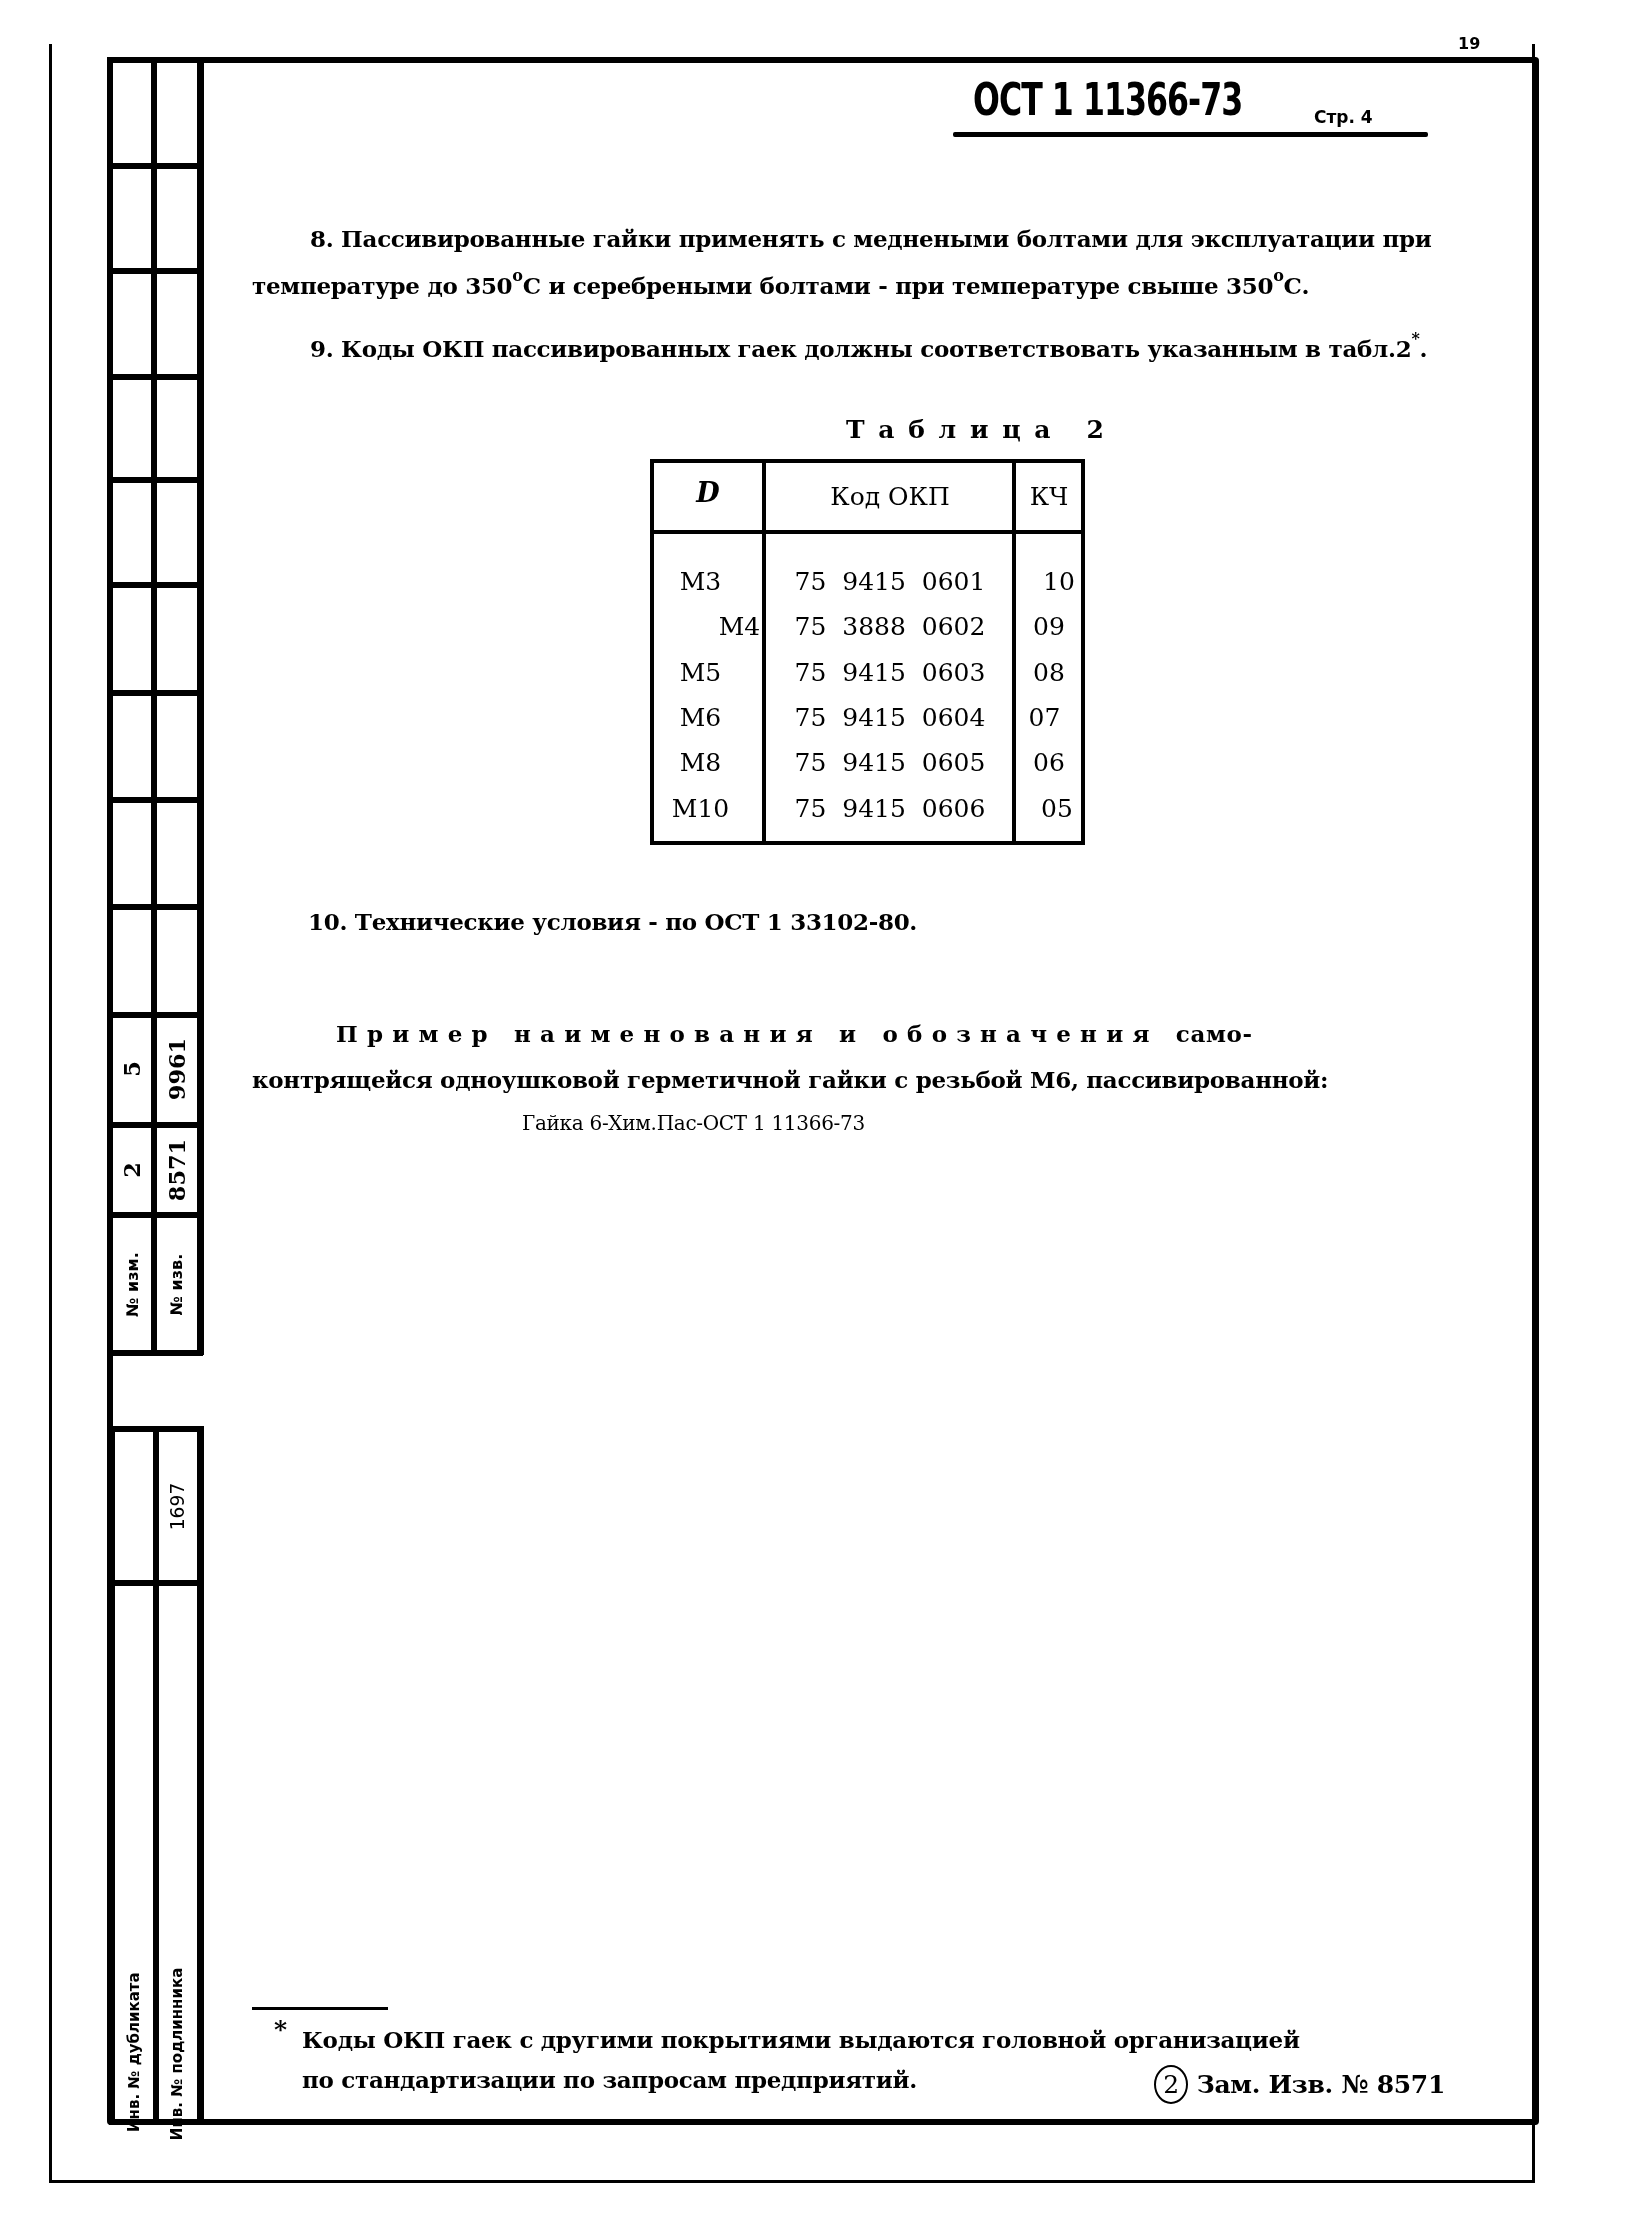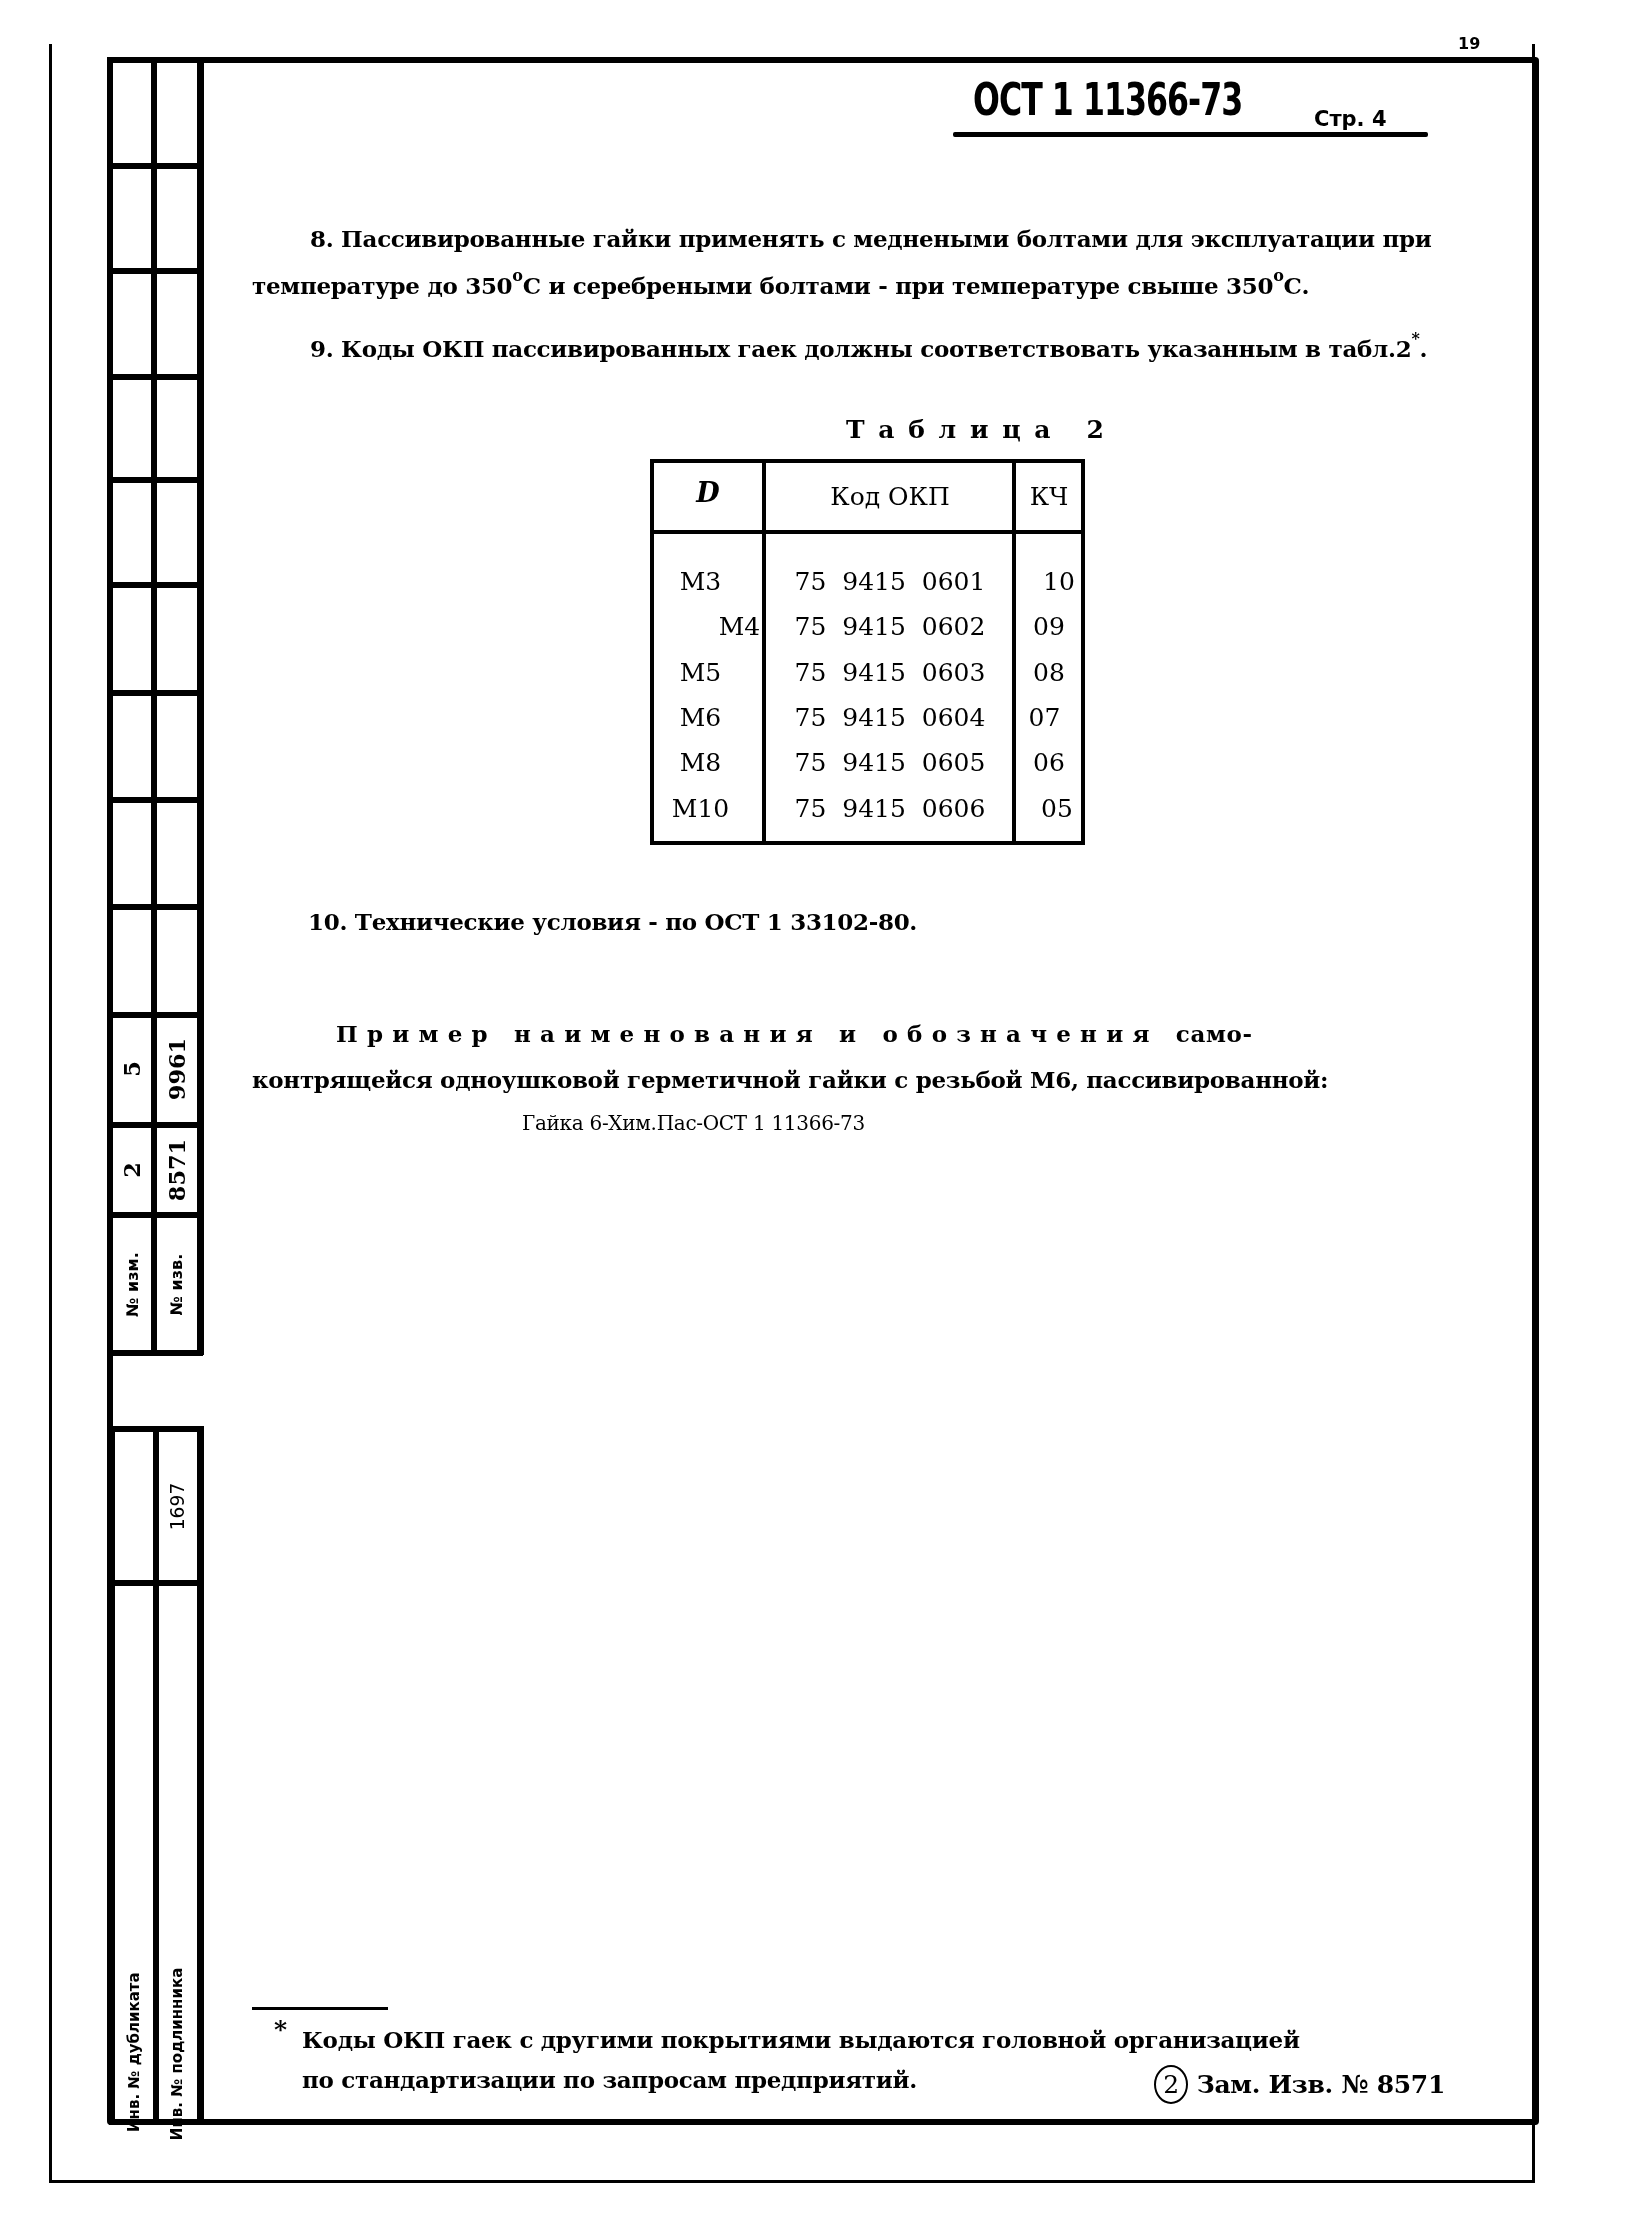--- a/index.html
+++ b/index.html
@@ -34,21 +34,21 @@
 
   
   .doc-code {
     left: 973px; top: 73px;
     font-family: "DejaVu Sans Condensed", "DejaVu Sans", sans-serif;
     font-weight: bold; font-size: 45px; letter-spacing: -1.2px;
     transform: scaleX(0.78); transform-origin: left top;
   }
   .page-label {
     left: 1314px; top: 107px;
-    font-family: "DejaVu Sans", sans-serif; font-weight: bold; font-size: 21px;
+    font-family: "DejaVu Sans", sans-serif; font-weight: bold; font-size: 17px;
   }
   .header-rule { left: 953px; top: 132px; width: 475px; height: 5px; background: #000; border-radius: 1.9px; }
 
   
   .para {
     font-size: 23px; font-weight: bold; letter-spacing: -0.3px;
     font-family: "DejaVu Serif", serif; white-space: nowrap;
   }
   .para sup { font-size: 16px; position: relative; top: -3.7px; }
 
@@ -164,21 +164,21 @@
   <div class="cell" style="left:113px; width:246px; top:18.7px; font-weight:normal;">Код ОКП</div>
   <div class="cell" style="left:363px; width:64px; top:18.7px; font-weight:normal;">КЧ</div>
 
   <div>
     <div class="cell" style="left:0; width:93px; top:104px; font-weight:normal;">М3</div>
     <div class="cell" style="left:113px; width:246px; top:104px; font-weight:normal; white-space:pre;">75  9415  0601</div>
     <div class="cell" style="left:363px; width:84px; top:104px; font-weight:normal;">10</div>
   </div>
   <div>
     <div class="cell" style="left:0; width:93px; top:149px; font-weight:normal;padding-left:39px;">М4</div>
-    <div class="cell" style="left:113px; width:246px; top:149px; font-weight:normal; white-space:pre;">75  9415  0602</div>
+    <div class="cell" style="left:113px; width:246px; top:149px; font-weight:normal; white-space:pre;">75  3888  0602</div>
     <div class="cell" style="left:363px; width:64px; top:149px; font-weight:normal;">09</div>
   </div>
   <div>
     <div class="cell" style="left:0; width:93px; top:195px; font-weight:normal;">М5</div>
     <div class="cell" style="left:113px; width:246px; top:195px; font-weight:normal; white-space:pre;">75  9415  0603</div>
     <div class="cell" style="left:363px; width:64px; top:195px; font-weight:normal;">08</div>
   </div>
   <div>
     <div class="cell" style="left:0; width:93px; top:240px; font-weight:normal;">М6</div>
     <div class="cell" style="left:113px; width:246px; top:240px; font-weight:normal; white-space:pre;">75  9415  0604</div>

